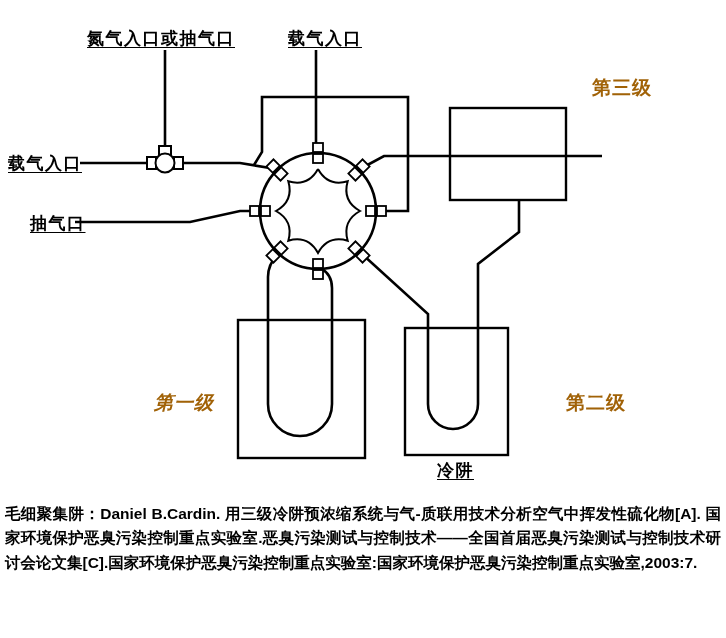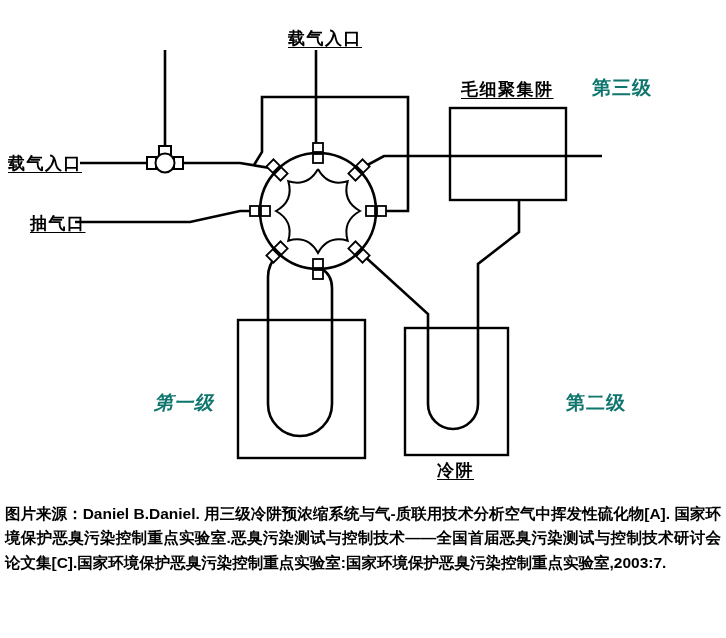--- a/index.html
+++ b/index.html
@@ -22,21 +22,21 @@
     text-decoration: underline;
     text-underline-offset: 3px;
     white-space: nowrap;
     color: #000;
   }
   .stage {
     position: absolute;
     font-weight: bold;
     font-size: 19px;
     letter-spacing: 1px;
-    color: #0f766e;
+    color: #a16207;
     white-space: nowrap;
   }
   .citation {
     position: absolute;
     left: 5px; top: 502px;
     width: 716px;
     font-size: 15.5px;
     font-weight: bold;
     line-height: 1.58;
     text-align: justify;
@@ -108,26 +108,26 @@
       </g>
 
       <g fill="#ffffff" stroke="#000" stroke-width="2">
         <rect x="147" y="157" width="9" height="12"></rect>
         <rect x="174" y="157" width="9" height="12"></rect>
         <rect x="159" y="146" width="12" height="9"></rect>
         <circle cx="165" cy="163" r="9.5"></circle>
       </g>
     </svg>
 
+    <div class="dlabel" style="left:87px; top:27px;">氮气入口或抽气口</div>
     <div class="dlabel" style="left:288px; top:27px;">载气入口</div>
     <div class="dlabel" style="left:8px; top:152px;">载气入口</div>
     <div class="dlabel" style="left:30px; top:212px;">抽气口</div>
-    <div class="dlabel" style="left:461px; top:78px;">毛细聚集阱</div>
     <div class="dlabel" style="left:437px; top:459px;">冷阱</div>
 
     <div class="stage" style="left:592px; top:75px;">第三级</div>
     <div class="stage" style="left:154px; top:390px;font-style:italic;">第一级</div>
     <div class="stage" style="left:535px; top:390px;margin-left:31px;">第二级</div>
   </div>
 
-  <p class="citation">图片来源：Daniel B.Daniel. 用三级冷阱预浓缩系统与气-质联用技术分析空气中挥发性硫化物[A]. 国家环境保护恶臭污染控制重点实验室.恶臭污染测试与控制技术——全国首届恶臭污染测试与控制技术研讨会论文集[C].国家环境保护恶臭污染控制重点实验室:国家环境保护恶臭污染控制重点实验室,2003:7.</p>
+  <p class="citation">毛细聚集阱：Daniel B.Cardin. 用三级冷阱预浓缩系统与气-质联用技术分析空气中挥发性硫化物[A]. 国家环境保护恶臭污染控制重点实验室.恶臭污染测试与控制技术——全国首届恶臭污染测试与控制技术研讨会论文集[C].国家环境保护恶臭污染控制重点实验室:国家环境保护恶臭污染控制重点实验室,2003:7.</p>
 
 </div>
 
 </body></html>

